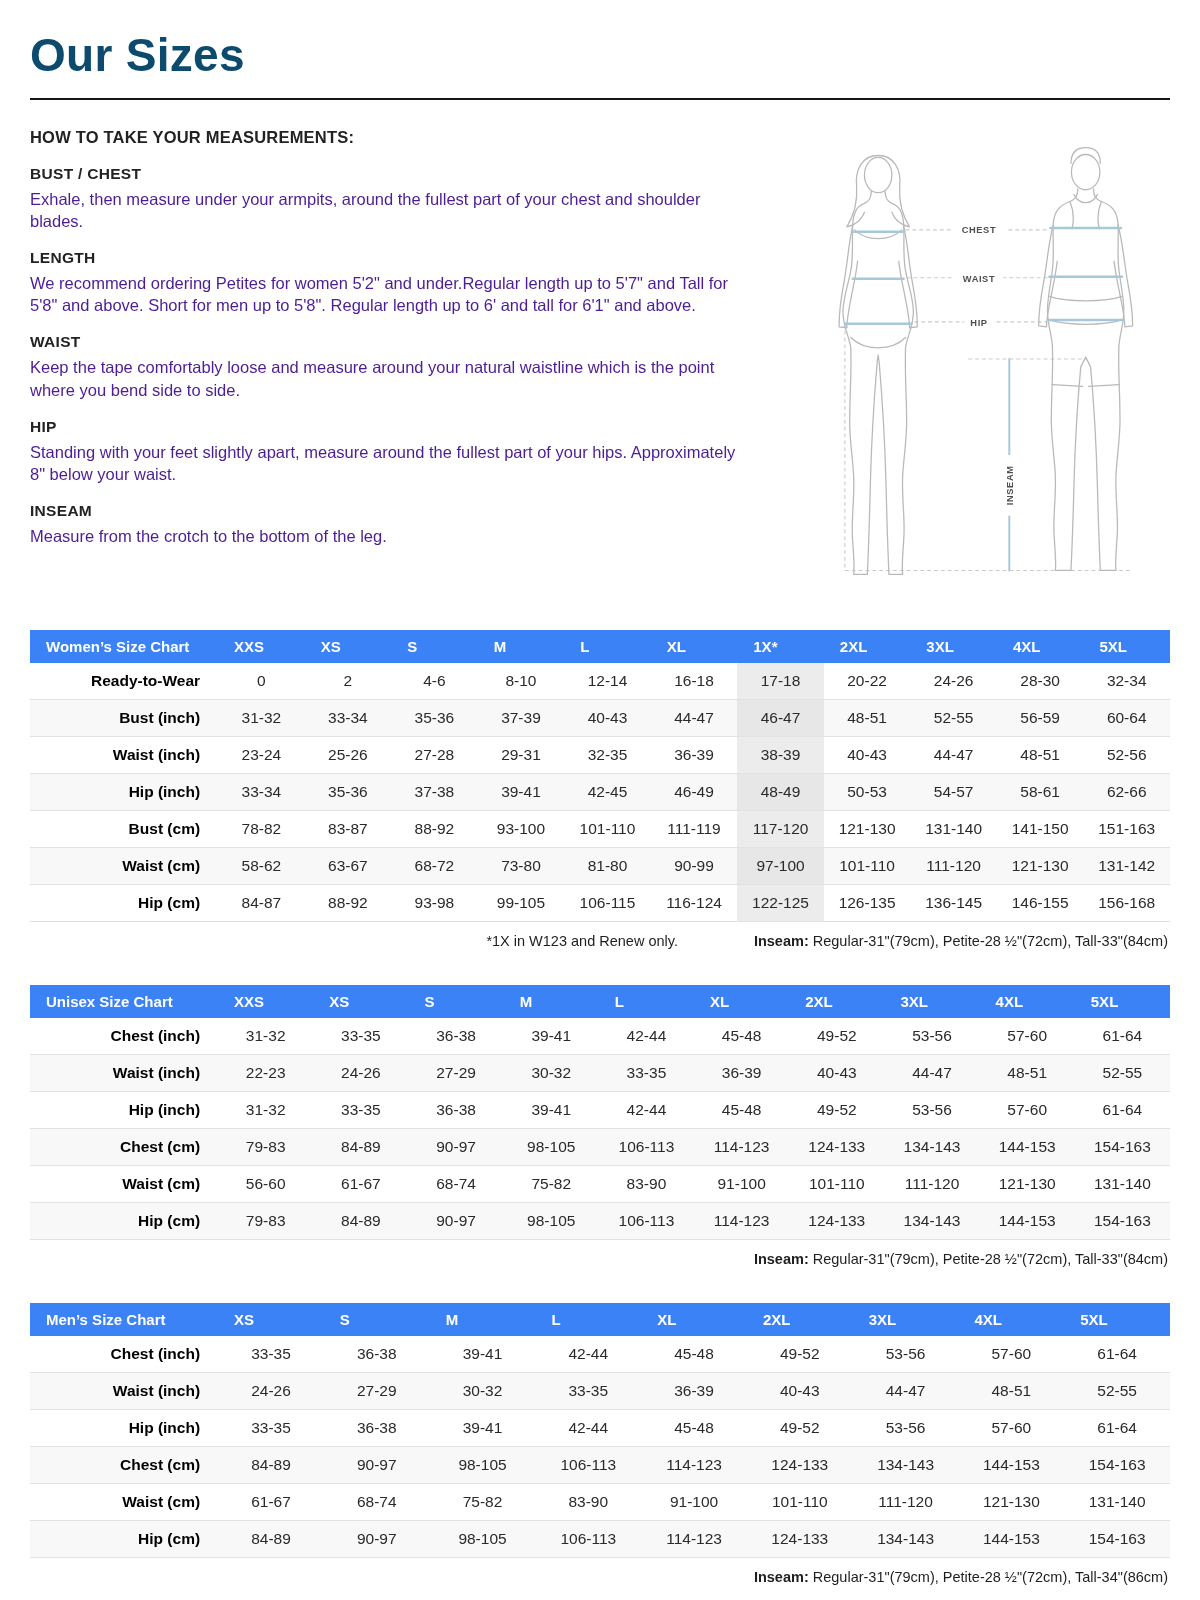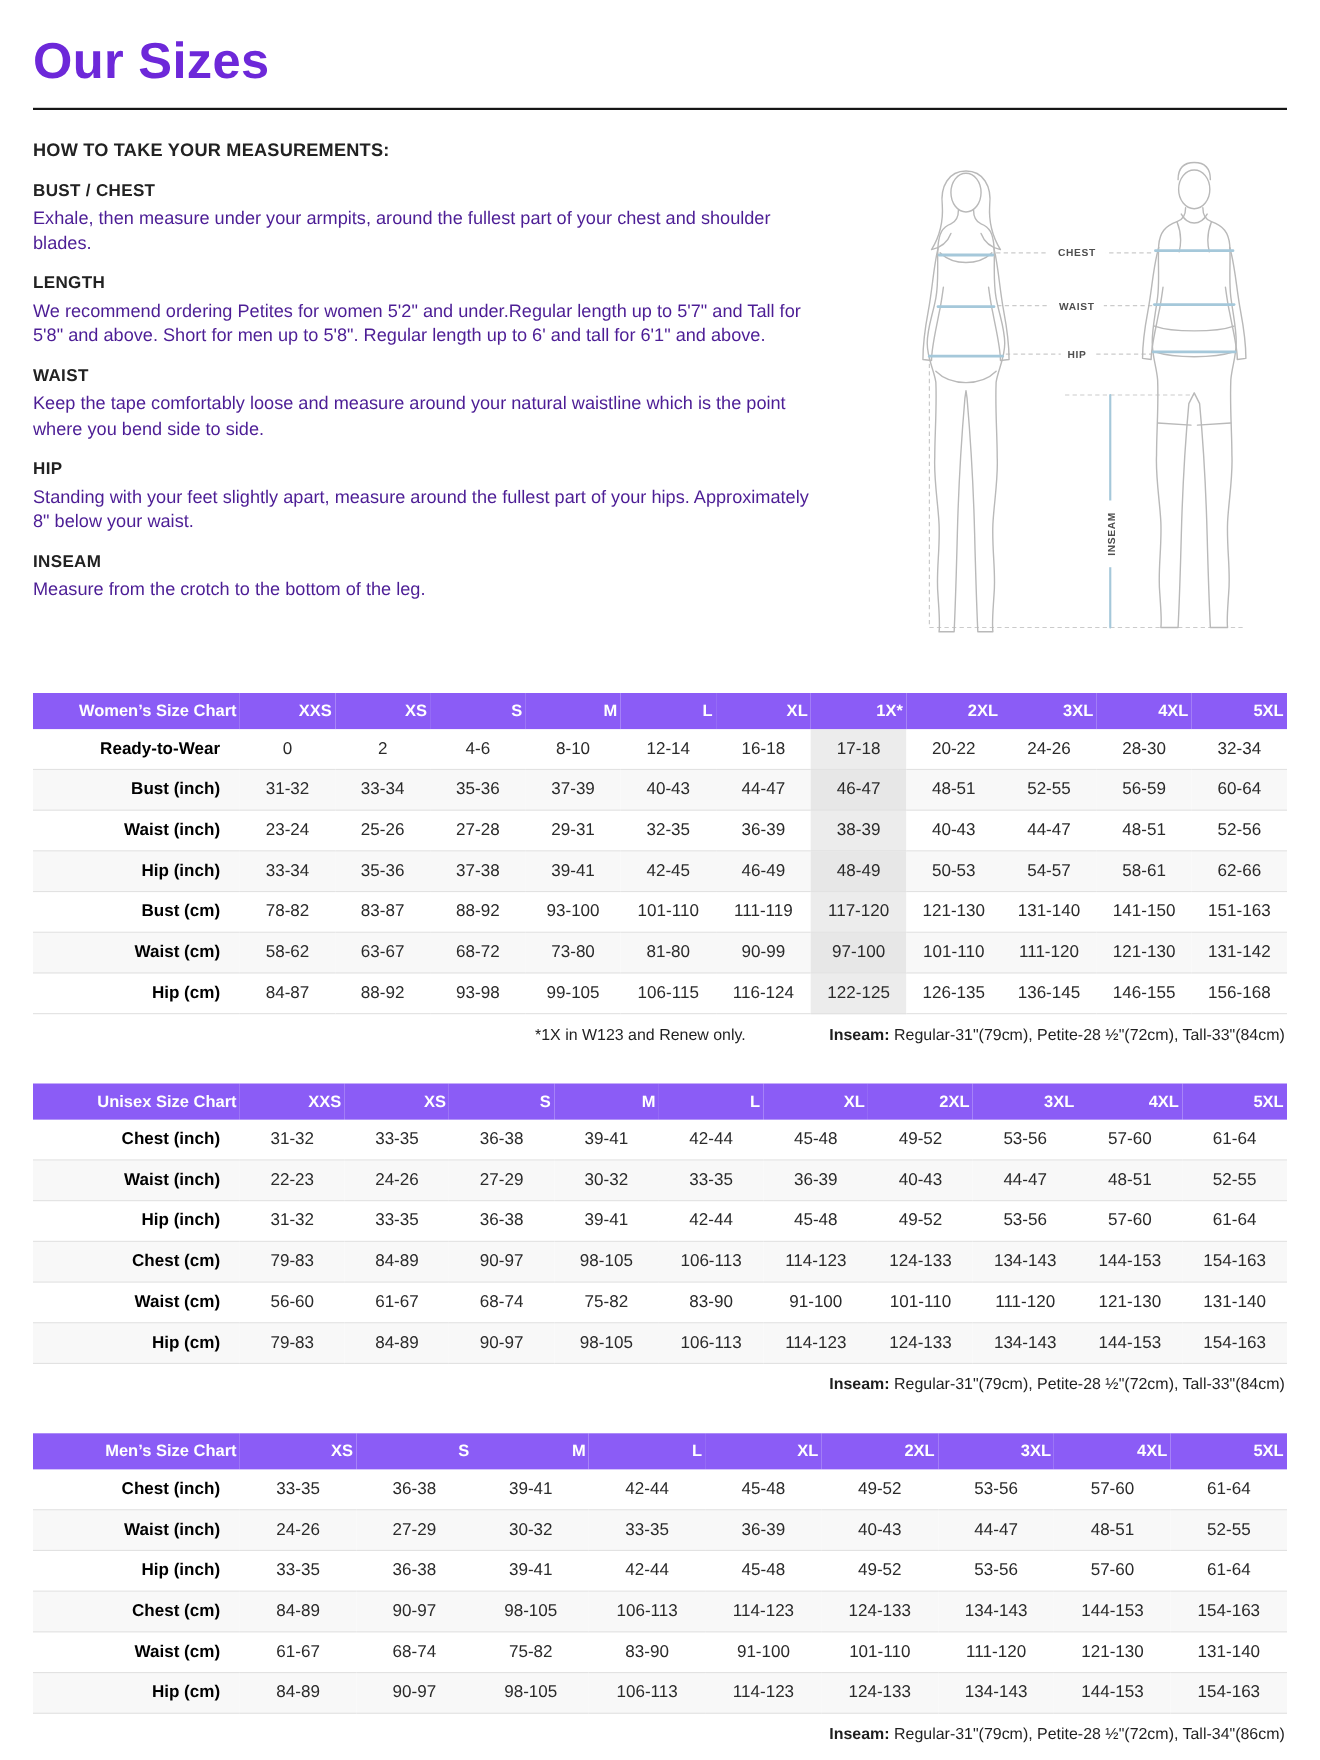--- a/index.html
+++ b/index.html
@@ -1,40 +1,40 @@
 <!DOCTYPE html>
 <html><head>
 <meta charset="utf-8">
 <style>
   * { box-sizing: border-box; }
   html,body { margin:0; padding:0; background:#fff; }
   body { width:1200px; font-family:"Liberation Sans", sans-serif; color:#333; }
   .page { padding:24px 30px 26px; }
 
-  h1.title { font-size:46px; font-weight:bold; color:#6d28d9; margin:4px 0 16px; letter-spacing:.3px; }
+  h1.title { font-size:46px; font-weight:bold; color:#0c4a6e; margin:4px 0 16px; letter-spacing:.3px; }
   .rule { border-top:2px solid #161616; margin:0 0 28px; }
 
   .top { display:flex; align-items:flex-start;gap:48px; }
   .howto { width:710px; flex:none; }
   .howto h2 { font-size:16.5px; font-weight:bold; color:#222; margin:0 0 18px; letter-spacing:.2px; }
   .section { margin-bottom:17px; }
   .section h3 { font-size:15.5px; font-weight:bold; color:#222; margin:0 0 5px; letter-spacing:.3px; }
   .section p { margin:0; font-size:16.5px; line-height:1.34; color:#4c1d95; }
 
   .figure { flex:1; display:flex; justify-content:flex-end; padding:4px 6px 0 0; }
   .outl { fill:none; stroke:#b9b9b9; stroke-width:1.3; stroke-linecap:round; stroke-linejoin:round; }
   .meas { stroke:#a5c8da; stroke-width:2.6; stroke-linecap:round; }
   .dsh  { stroke:#cbcbcb; stroke-width:1.1; stroke-dasharray:4 3; fill:none; }
   .flbl { font-family:"Liberation Sans",sans-serif; font-size:9.5px; font-weight:bold; fill:#4f4f4f; letter-spacing:.6px; }
   .lblbg { fill:#ffffff; }
 
   section.chart { margin-top:36px; }
   section.chart:first-of-type { margin-top:38px; }
   table.sizes { width:100%; border-collapse:collapse; table-layout:fixed; }
-  table.sizes thead th { background:#8b5cf6; color:#fff; font-weight:bold; font-size:15px; padding:8px 3px; text-align:right; }
+  table.sizes thead th { background:#3b82f6; color:#fff; font-weight:bold; font-size:15px; padding:8px 16px; text-align:left; }
   table.sizes thead th.corner { width:16.5%; }
   table.sizes tbody th.rowlabel { text-align:right; font-weight:bold; color:#000000; font-size:15.5px; padding:9px 18px 9px 3px; border-bottom:1px solid #e2e2e2; background:#fff; }
   table.sizes tbody td { text-align:center; font-size:15.5px; color:#2a2a2a; padding:9px 2px; border-bottom:1px solid #e2e2e2; background:#fff; }
   table.sizes tbody tr:nth-child(even) td,
   table.sizes tbody tr:nth-child(even) th.rowlabel { background:#f8f8f8; }
   table.sizes tbody td.hl { background:#ececec;margin-top:24px; }
   table.sizes tbody tr:nth-child(even) td.hl { background:#e7e7e7; }
 
   .footnote { display:flex; margin:11px 2px 0; font-size:14.5px; color:#1f1f1f; }
   .footnote .note { margin-left:40%; }

